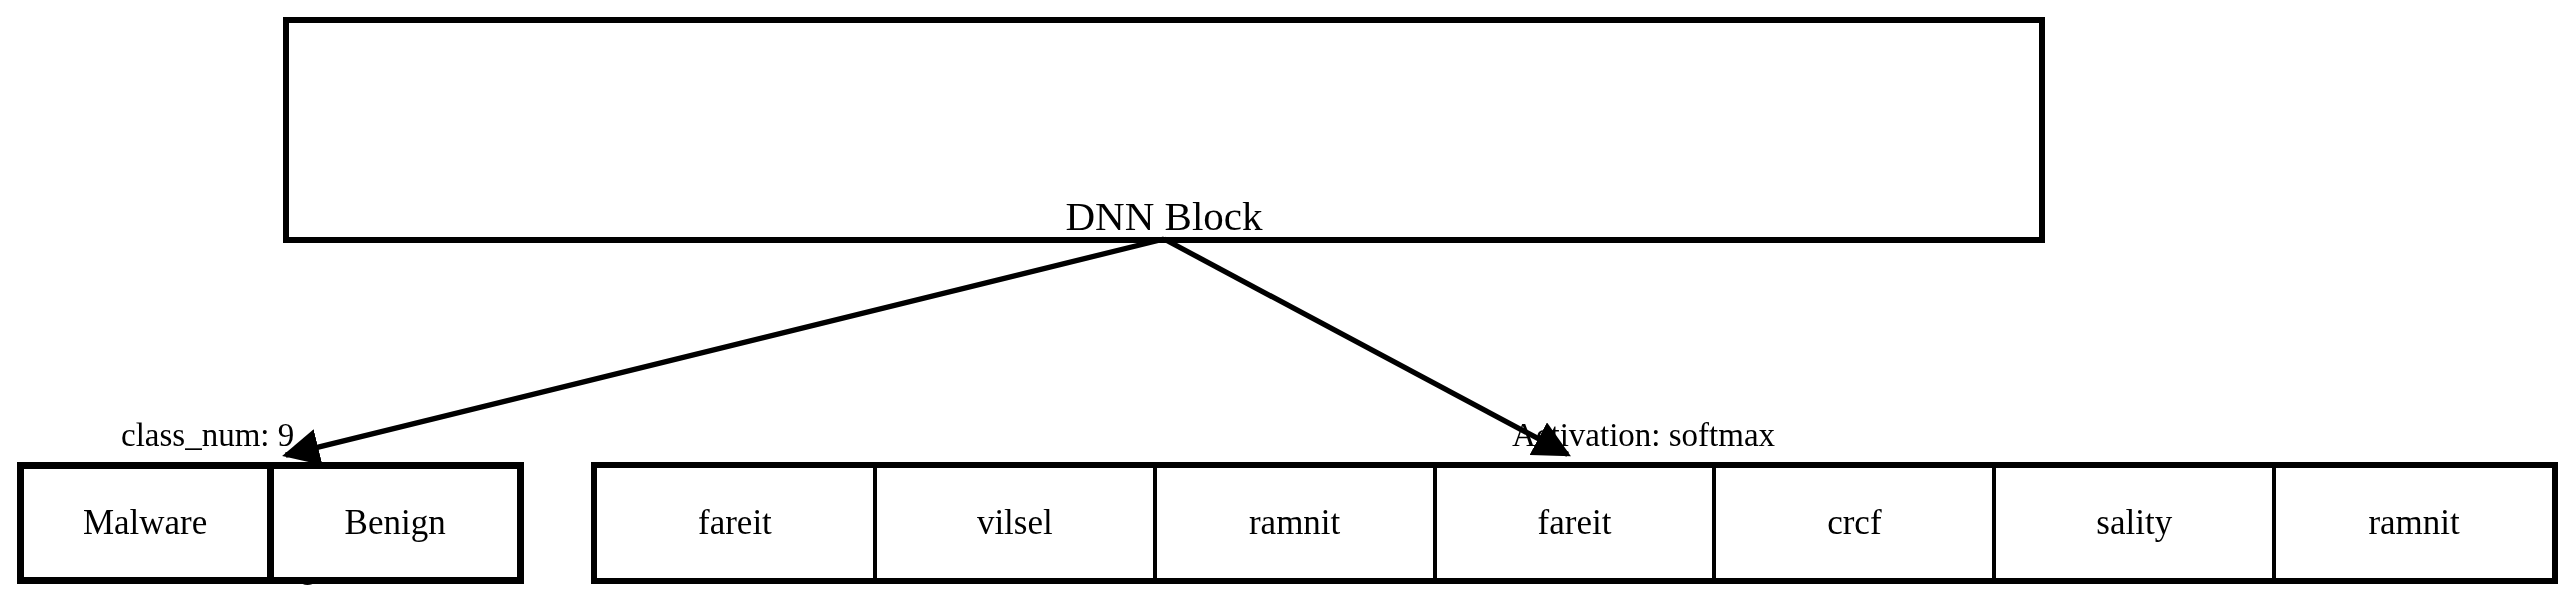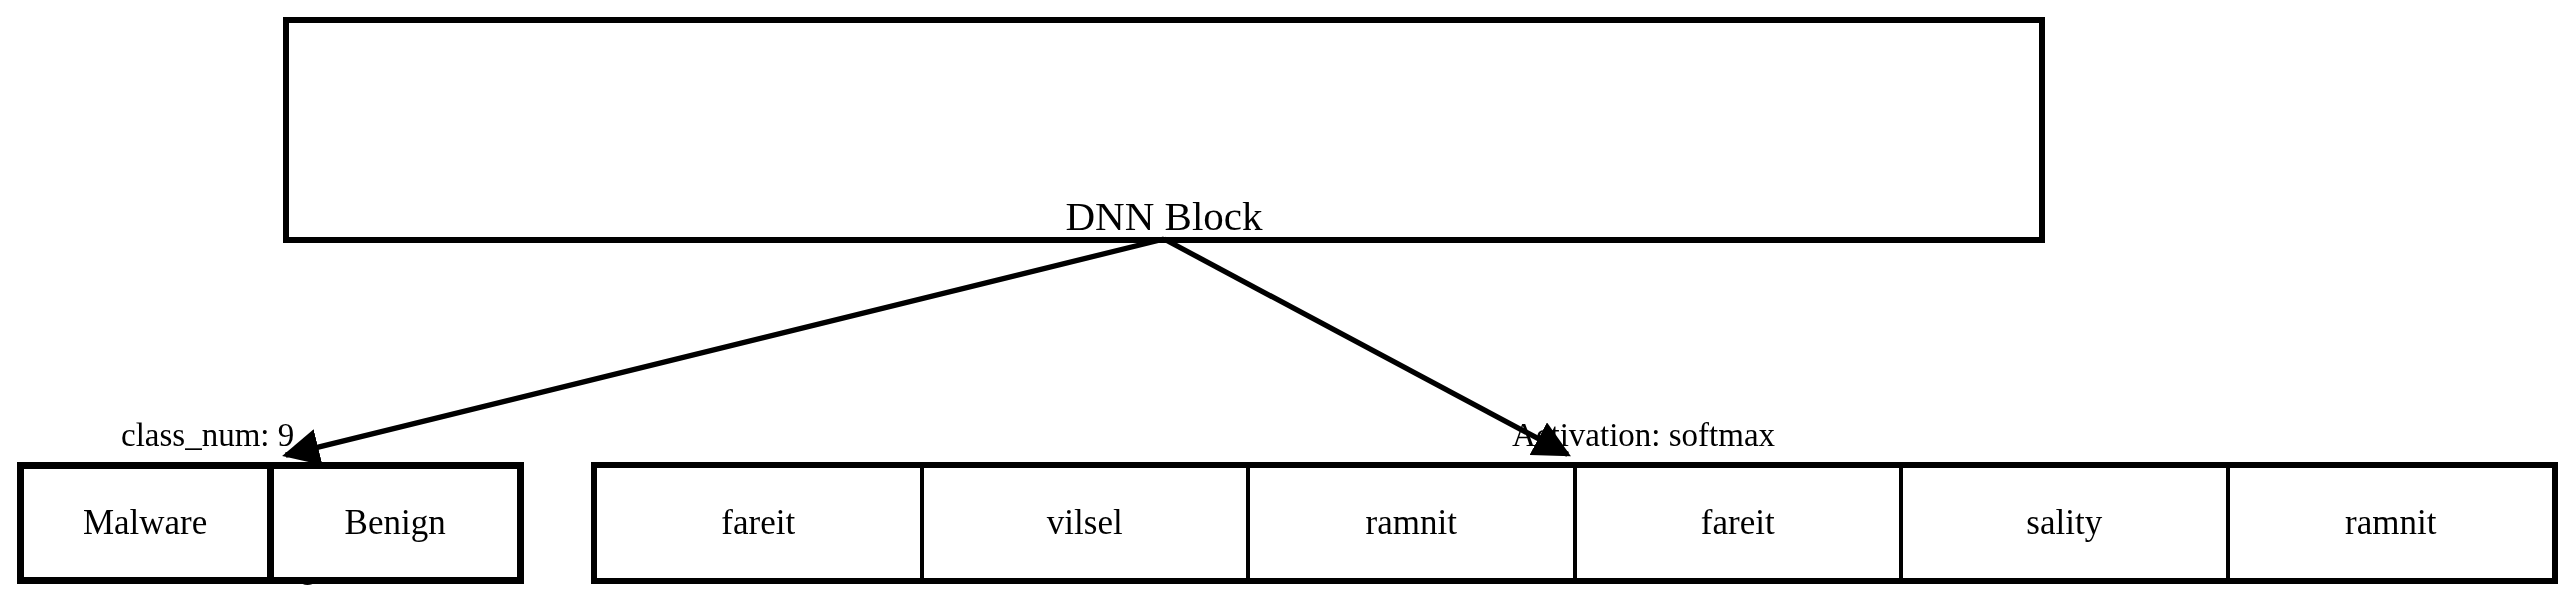--- a/index.html
+++ b/index.html
@@ -119,18 +119,19 @@
   <div class="group group-left">
     <div class="cell">Malware</div>
     <div class="cell">Benign</div>
   </div>
 
   <div class="group group-right">
     <div class="cell">fareit</div>
     <div class="cell">vilsel</div>
     <div class="cell">ramnit</div>
     <div class="cell">fareit</div>
+    <div class="cell">crcf</div>
     <div class="cell">sality</div>
     <div class="cell">ramnit</div>
   </div>
 
 </div>
 
 
 </body></html>

